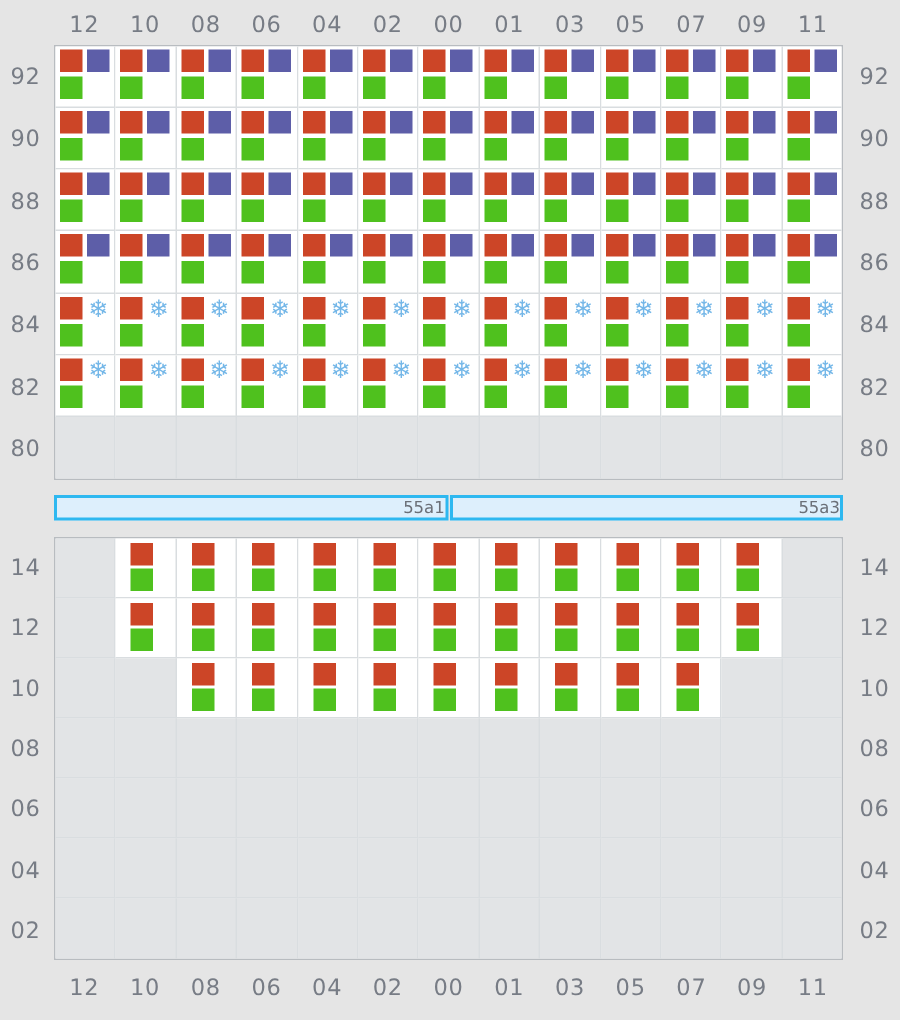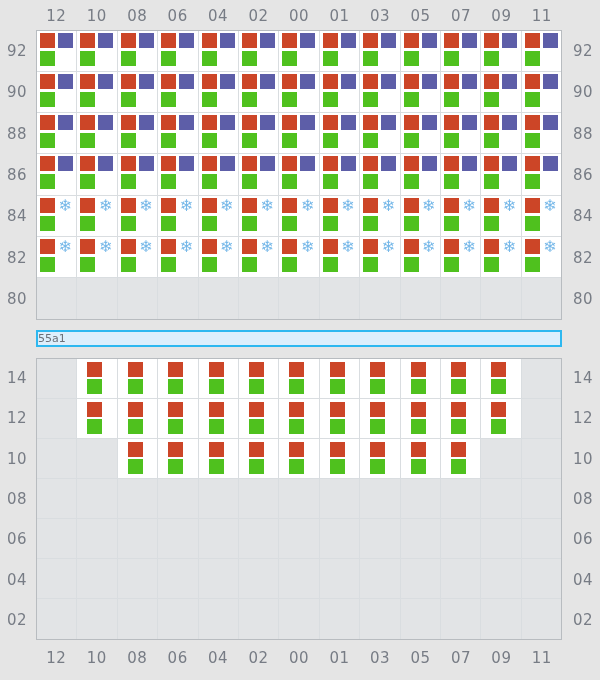--- a/index.html
+++ b/index.html
@@ -116,21 +116,21 @@
     display: flex;
     box-sizing: border-box;
   }
   .segment {
     box-sizing: border-box;
     background: #ddeffc;
     border: 2px solid #2eb8f0;
     color: #6b7078;
     font-size: 11px;
     line-height: 13px;
-    text-align: left;
+    text-align: right;
     overflow: hidden;
     white-space: nowrap;
   }
   .segment + .segment { margin-left: 1px; }
 </style>
 </head>
 <body>
 
 <div class="board">
 
@@ -584,20 +584,21 @@
         <div class="cell empty"></div>
         <div class="cell empty"></div>
         <div class="cell empty"></div>
         <div class="cell empty"></div>
         <div class="cell empty"></div>
       </div>
     </div>
 
   <div class="segbar" id="segment-bar" style="top:330px">
       <div class="segment" style="flex: 5 1 0px;">55a1</div>
+      <div class="segment" style="flex: 5 1 0px;">55a3</div>
     </div>
 
   <div class="col-axis" id="col-axis-bottom" style="top:644px">
       <div class="tick">12</div>
       <div class="tick">10</div>
       <div class="tick">08</div>
       <div class="tick">06</div>
       <div class="tick">04</div>
       <div class="tick">02</div>
       <div class="tick">00</div>

